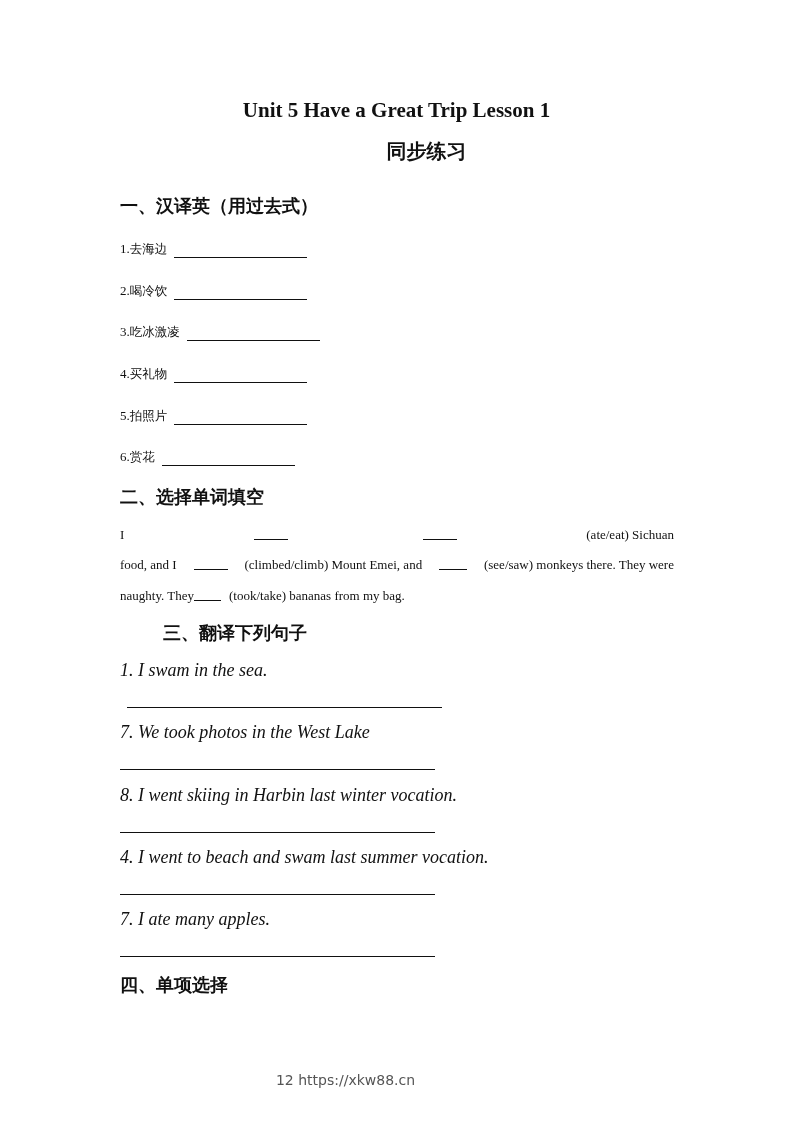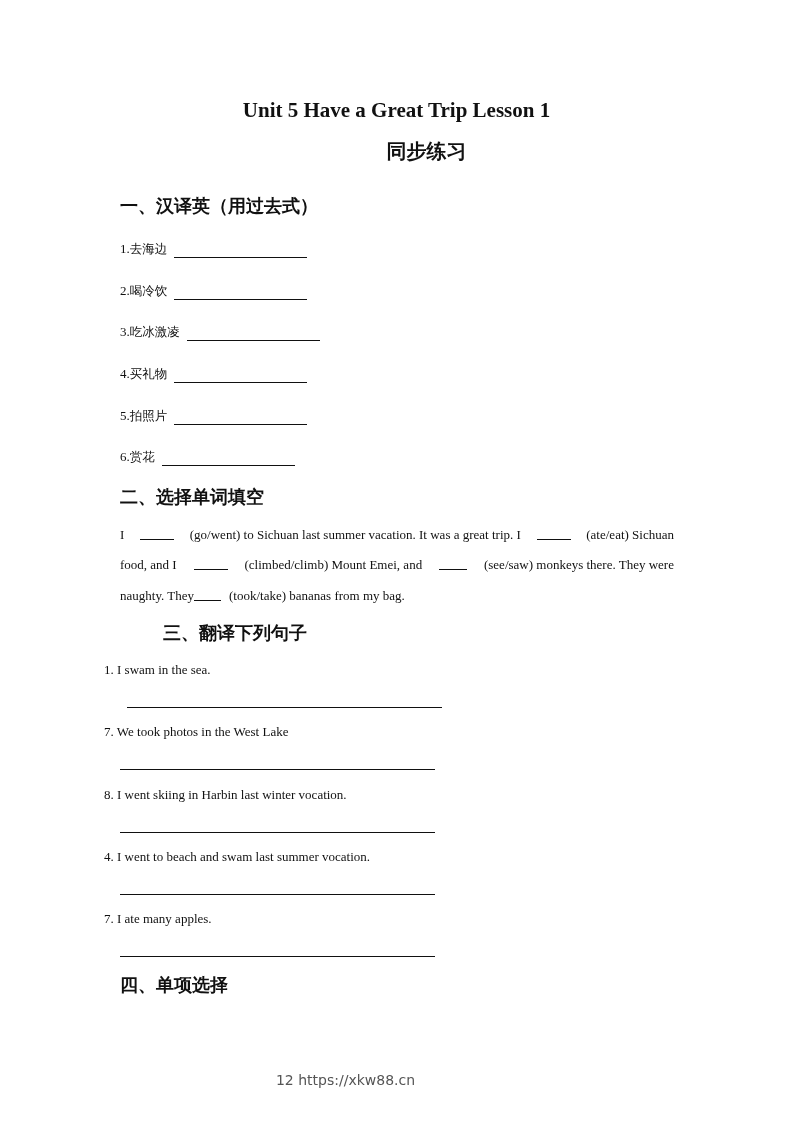--- a/index.html
+++ b/index.html
@@ -35,21 +35,21 @@
       display: inline-block; border-bottom: 1.3px solid #111; height: 14px;
     }
     .para-line {
       left: 120px; width: 554px; font-size: 13px; line-height: 18px;
       white-space: nowrap; display: flex; justify-content: space-between;
     }
     .para-line.left { justify-content: flex-start; }
     .para-line .seg { white-space: pre; }
     .gap-blank { display: inline-block; border-bottom: 1.3px solid #111; height: 13px; margin: 0 6px; vertical-align: baseline; }
     .sentence {
-      left: 104px; font-size: 13px; line-height: 18px; white-space: nowrap;
+      left: 120px; font-size: 18px; line-height: 18px; white-space: nowrap; font-style: italic;
     }
     .answer-line {
       height: 0; border-top: 1.3px solid #111;
     }
     .footer {
       left: 0; width: 691px; top: 1070px; text-align: center;
       font-family: "DejaVu Sans", sans-serif; font-size: 14px; color: #555555;
       line-height: 20px;
     }
   </style>
@@ -90,21 +90,20 @@
   <span class="num">6.</span>
     <span class="cn">赏花</span>
   <span class="blank-line" style="width:133px; margin-left:7px;"></span>
 </div>
 
 <div class="abs section-heading" style="top:485px;">二、选择单词填空</div>
 
 <div class="abs para-line" style="top:526px;">
   <span class="seg">I</span>
   <span class="gap-blank" style="width:34px;"></span>
-  <span class="seg">(go/went) to Sichuan last summer vacation. It was a great trip. I</span>
   <span class="gap-blank" style="width:34px;"></span>
   <span class="seg">(ate/eat) Sichuan</span>
 </div>
 <div class="abs para-line" style="top:556px;">
   <span class="seg">food, and I</span>
   <span class="gap-blank" style="width:34px;"></span>
   <span class="seg">(climbed/climb) Mount Emei, and</span>
   <span class="gap-blank" style="width:28px;"></span>
   <span class="seg">(see/saw) monkeys there. They were</span>
 </div>

